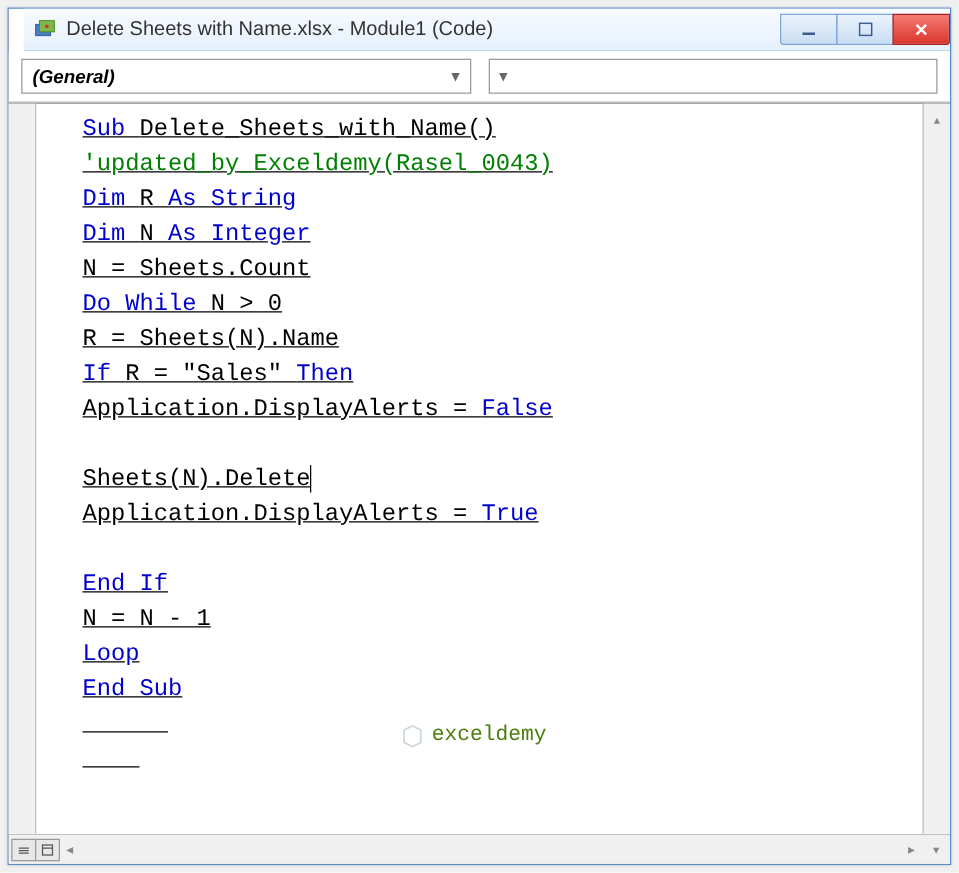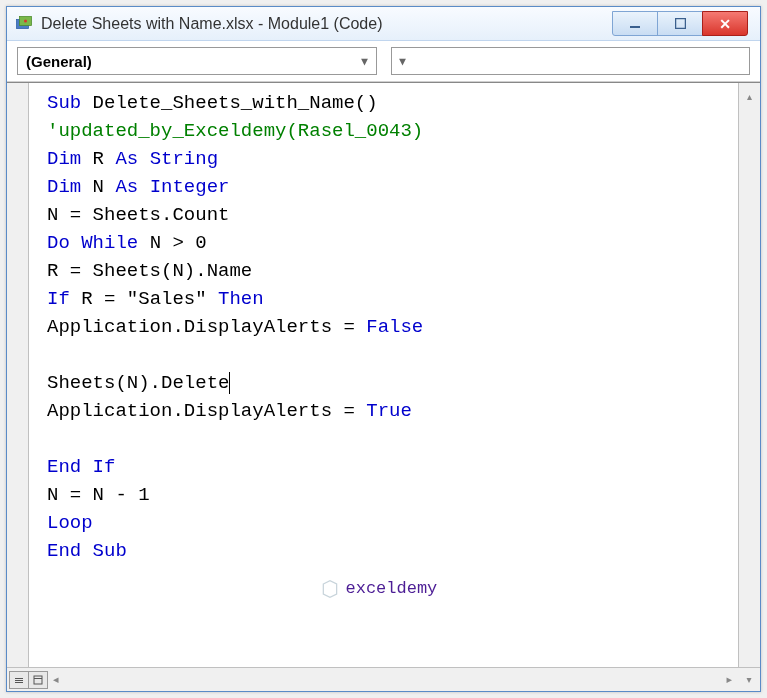--- a/index.html
+++ b/index.html
@@ -18,22 +18,23 @@
       background: #fff;
       display: flex;
       flex-direction: column;
       box-shadow: 0 0 3px rgba(0,0,0,0.2);
     }
     .titlebar {
       height: 34px;
       background: linear-gradient(to bottom, #f8fbff, #e6f0fb);
       display: flex;
       align-items: center;
-      padding: 0 12px 0 8px;
+      padding: 0 0 0 8px;
       border-bottom: 1px solid #c0d5ee;
+      margin-left: 12px;
     }
     .app-icon {
       width: 18px; height: 18px;
       margin-right: 8px;
       display: flex; align-items: center; justify-content: center;
     }
     .app-icon svg { width: 18px; height: 18px; }
     .title { flex: 1; font-size: 16px; color: #333; }
     .win-controls { display: flex; gap: 0; }
     .win-btn {
@@ -68,46 +69,47 @@
       border: 1px solid #999;
       background: #fff;
       display: flex;
       align-items: center;
       padding: 0 8px;
       font-size: 15px;
       font-weight: bold;
       position: relative;
       cursor: pointer;
     }
-    .dropdown .dd-text { flex: 1; }
+    .dropdown .dd-text { flex: 1; font-style: italic; }
     .dd-arrow {
       color: #666;
       font-size: 12px;
     }
     .editor-area {
       flex: 1;
       display: flex;
       border-top: 1px solid #888;
       position: relative;
       background: #fff;
     }
     .left-gutter {
       width: 22px;
       background: #f0f0f0;
       border-right: 1px solid #c0c0c0;
     }
     .code-pane {
       flex: 1;
-      padding: 6px 0 0 18px;
+      padding: 6px 0 0 37px;
       font-family: Consolas, "Courier New", monospace;
       font-size: 19px;
       line-height: 28px;
       white-space: pre;
       position: relative;
       overflow: hidden;
+      text-decoration: underline;
     }
     .kw { color: #0000cd; }
     .cm { color: #008000; }
     .txt { color: #000; }
     .cursor {
       display: inline-block;
       width: 1px;
       height: 22px;
       background: #000;
       vertical-align: middle;
@@ -159,21 +161,21 @@
     .hscroll-arrow {
       font-size: 11px; color: #888;
       cursor: pointer;
       padding: 0 4px;
     }
     .watermark {
       position: absolute;
       bottom: 14px;
       left: 50%;
       transform: translateX(-50%);
-      color: #4c1d95;
+      color: #4d7c0f;
       font-size: 17px;
       display: flex;
       align-items: center;
       gap: 6px;
       pointer-events: none;
     }
     .watermark .wm-icon {
       width: 20px; height: 20px;
       display: flex; align-items: center; justify-content: center;
     }

